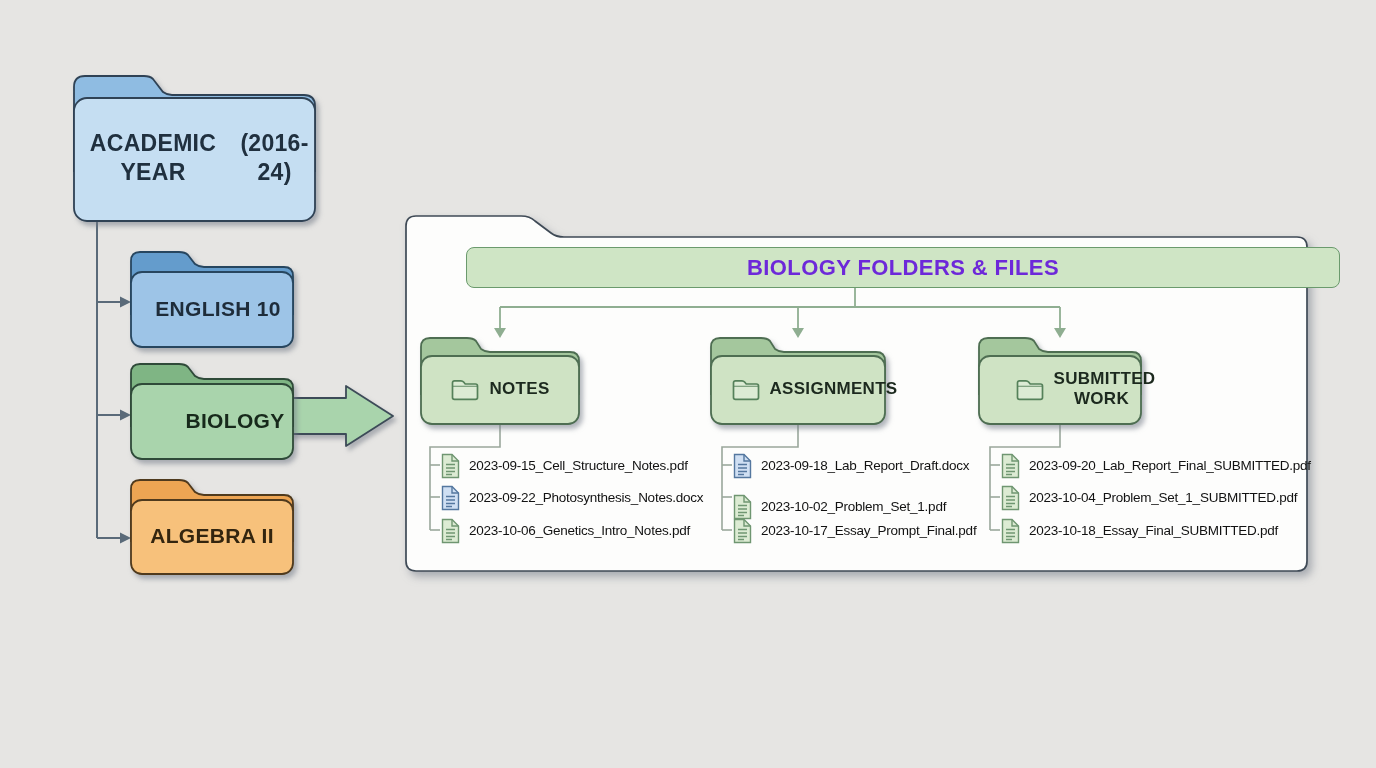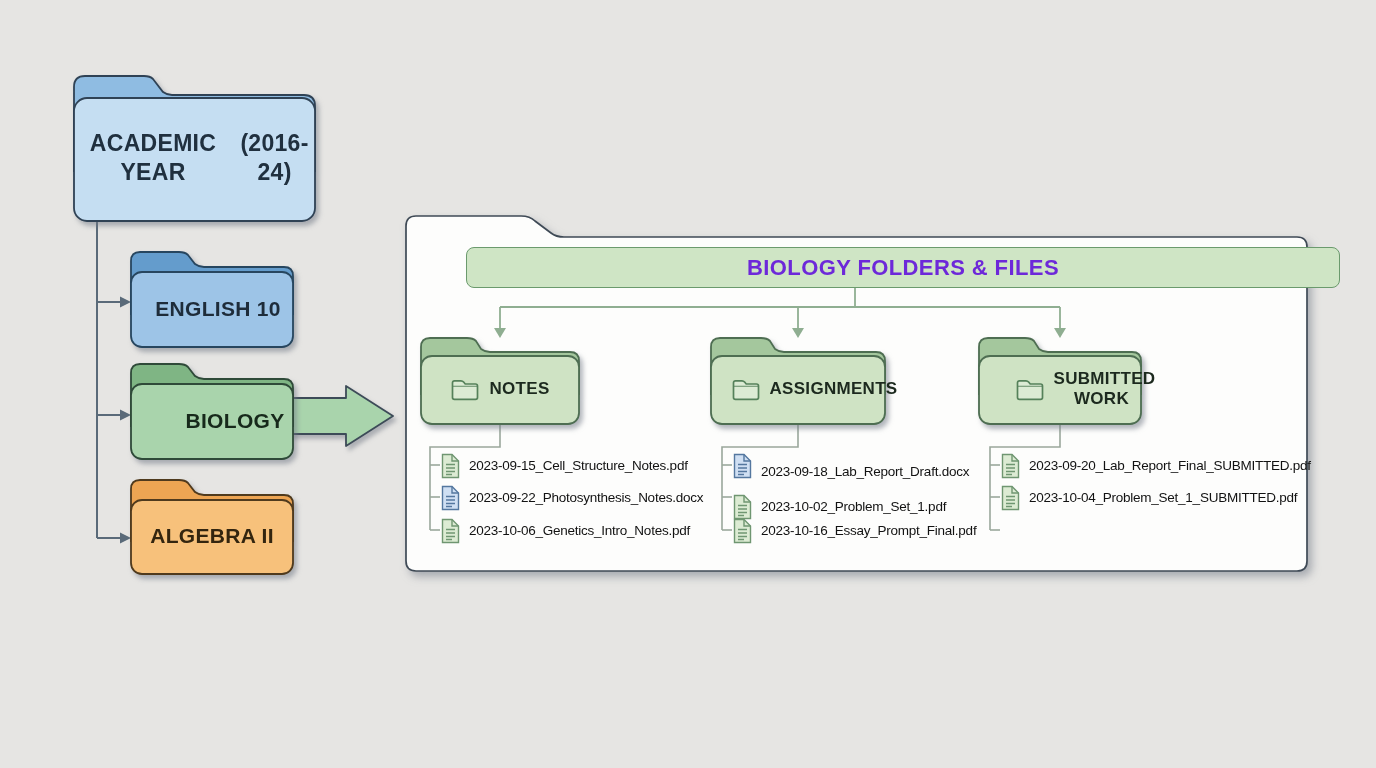--- a/index.html
+++ b/index.html
@@ -220,21 +220,21 @@
         <path class="page" d="M2.5 1.5 H12 L18.5 8 V24.5 H2.5 Z"></path>
         <path class="fold" d="M12 1.5 V8 H18.5"></path>
         <line x1="6" y1="11.5" x2="15" y2="11.5"></line>
         <line x1="6" y1="15" x2="15" y2="15"></line>
         <line x1="6" y1="18.5" x2="15" y2="18.5"></line>
         <line x1="6" y1="21.5" x2="12" y2="21.5"></line>
       </svg>
     <span class="file-name">2023-10-06_Genetics_Intro_Notes.pdf</span>
   </div>
 
-  <div class="file-row" style="left:732px;top:452px;align-items:flex-end;">
+  <div class="file-row" style="left:732px;top:452px;">
     <svg class="ficon docx" width="21" height="26" viewBox="0 0 21 26">
         <path class="page" d="M2.5 1.5 H12 L18.5 8 V24.5 H2.5 Z"></path>
         <path class="fold" d="M12 1.5 V8 H18.5"></path>
         <line x1="6" y1="11.5" x2="15" y2="11.5"></line>
         <line x1="6" y1="15" x2="15" y2="15"></line>
         <line x1="6" y1="18.5" x2="15" y2="18.5"></line>
         <line x1="6" y1="21.5" x2="12" y2="21.5"></line>
       </svg>
     <span class="file-name">2023-09-18_Lab_Report_Draft.docx</span>
   </div>
@@ -251,21 +251,21 @@
   </div>
   <div class="file-row" style="left:732px;top:517px;">
     <svg class="ficon pdf" width="21" height="26" viewBox="0 0 21 26">
         <path class="page" d="M2.5 1.5 H12 L18.5 8 V24.5 H2.5 Z"></path>
         <path class="fold" d="M12 1.5 V8 H18.5"></path>
         <line x1="6" y1="11.5" x2="15" y2="11.5"></line>
         <line x1="6" y1="15" x2="15" y2="15"></line>
         <line x1="6" y1="18.5" x2="15" y2="18.5"></line>
         <line x1="6" y1="21.5" x2="12" y2="21.5"></line>
       </svg>
-    <span class="file-name">2023-10-16_Essay_Prompt_Final.pdf</span>
+    <span class="file-name">2023-10-17_Essay_Prompt_Final.pdf</span>
   </div>
 
   <div class="file-row" style="left:1000px;top:452px;">
     <svg class="ficon pdf" width="21" height="26" viewBox="0 0 21 26">
         <path class="page" d="M2.5 1.5 H12 L18.5 8 V24.5 H2.5 Z"></path>
         <path class="fold" d="M12 1.5 V8 H18.5"></path>
         <line x1="6" y1="11.5" x2="15" y2="11.5"></line>
         <line x1="6" y1="15" x2="15" y2="15"></line>
         <line x1="6" y1="18.5" x2="15" y2="18.5"></line>
         <line x1="6" y1="21.5" x2="12" y2="21.5"></line>
@@ -276,14 +276,25 @@
     <svg class="ficon pdf" width="21" height="26" viewBox="0 0 21 26">
         <path class="page" d="M2.5 1.5 H12 L18.5 8 V24.5 H2.5 Z"></path>
         <path class="fold" d="M12 1.5 V8 H18.5"></path>
         <line x1="6" y1="11.5" x2="15" y2="11.5"></line>
         <line x1="6" y1="15" x2="15" y2="15"></line>
         <line x1="6" y1="18.5" x2="15" y2="18.5"></line>
         <line x1="6" y1="21.5" x2="12" y2="21.5"></line>
       </svg>
     <span class="file-name">2023-10-04_Problem_Set_1_SUBMITTED.pdf</span>
   </div>
+  <div class="file-row" style="left:1000px;top:517px;">
+    <svg class="ficon pdf" width="21" height="26" viewBox="0 0 21 26">
+        <path class="page" d="M2.5 1.5 H12 L18.5 8 V24.5 H2.5 Z"></path>
+        <path class="fold" d="M12 1.5 V8 H18.5"></path>
+        <line x1="6" y1="11.5" x2="15" y2="11.5"></line>
+        <line x1="6" y1="15" x2="15" y2="15"></line>
+        <line x1="6" y1="18.5" x2="15" y2="18.5"></line>
+        <line x1="6" y1="21.5" x2="12" y2="21.5"></line>
+      </svg>
+    <span class="file-name">2023-10-18_Essay_Final_SUBMITTED.pdf</span>
+  </div>
 
 </div>
 
 </body></html>

